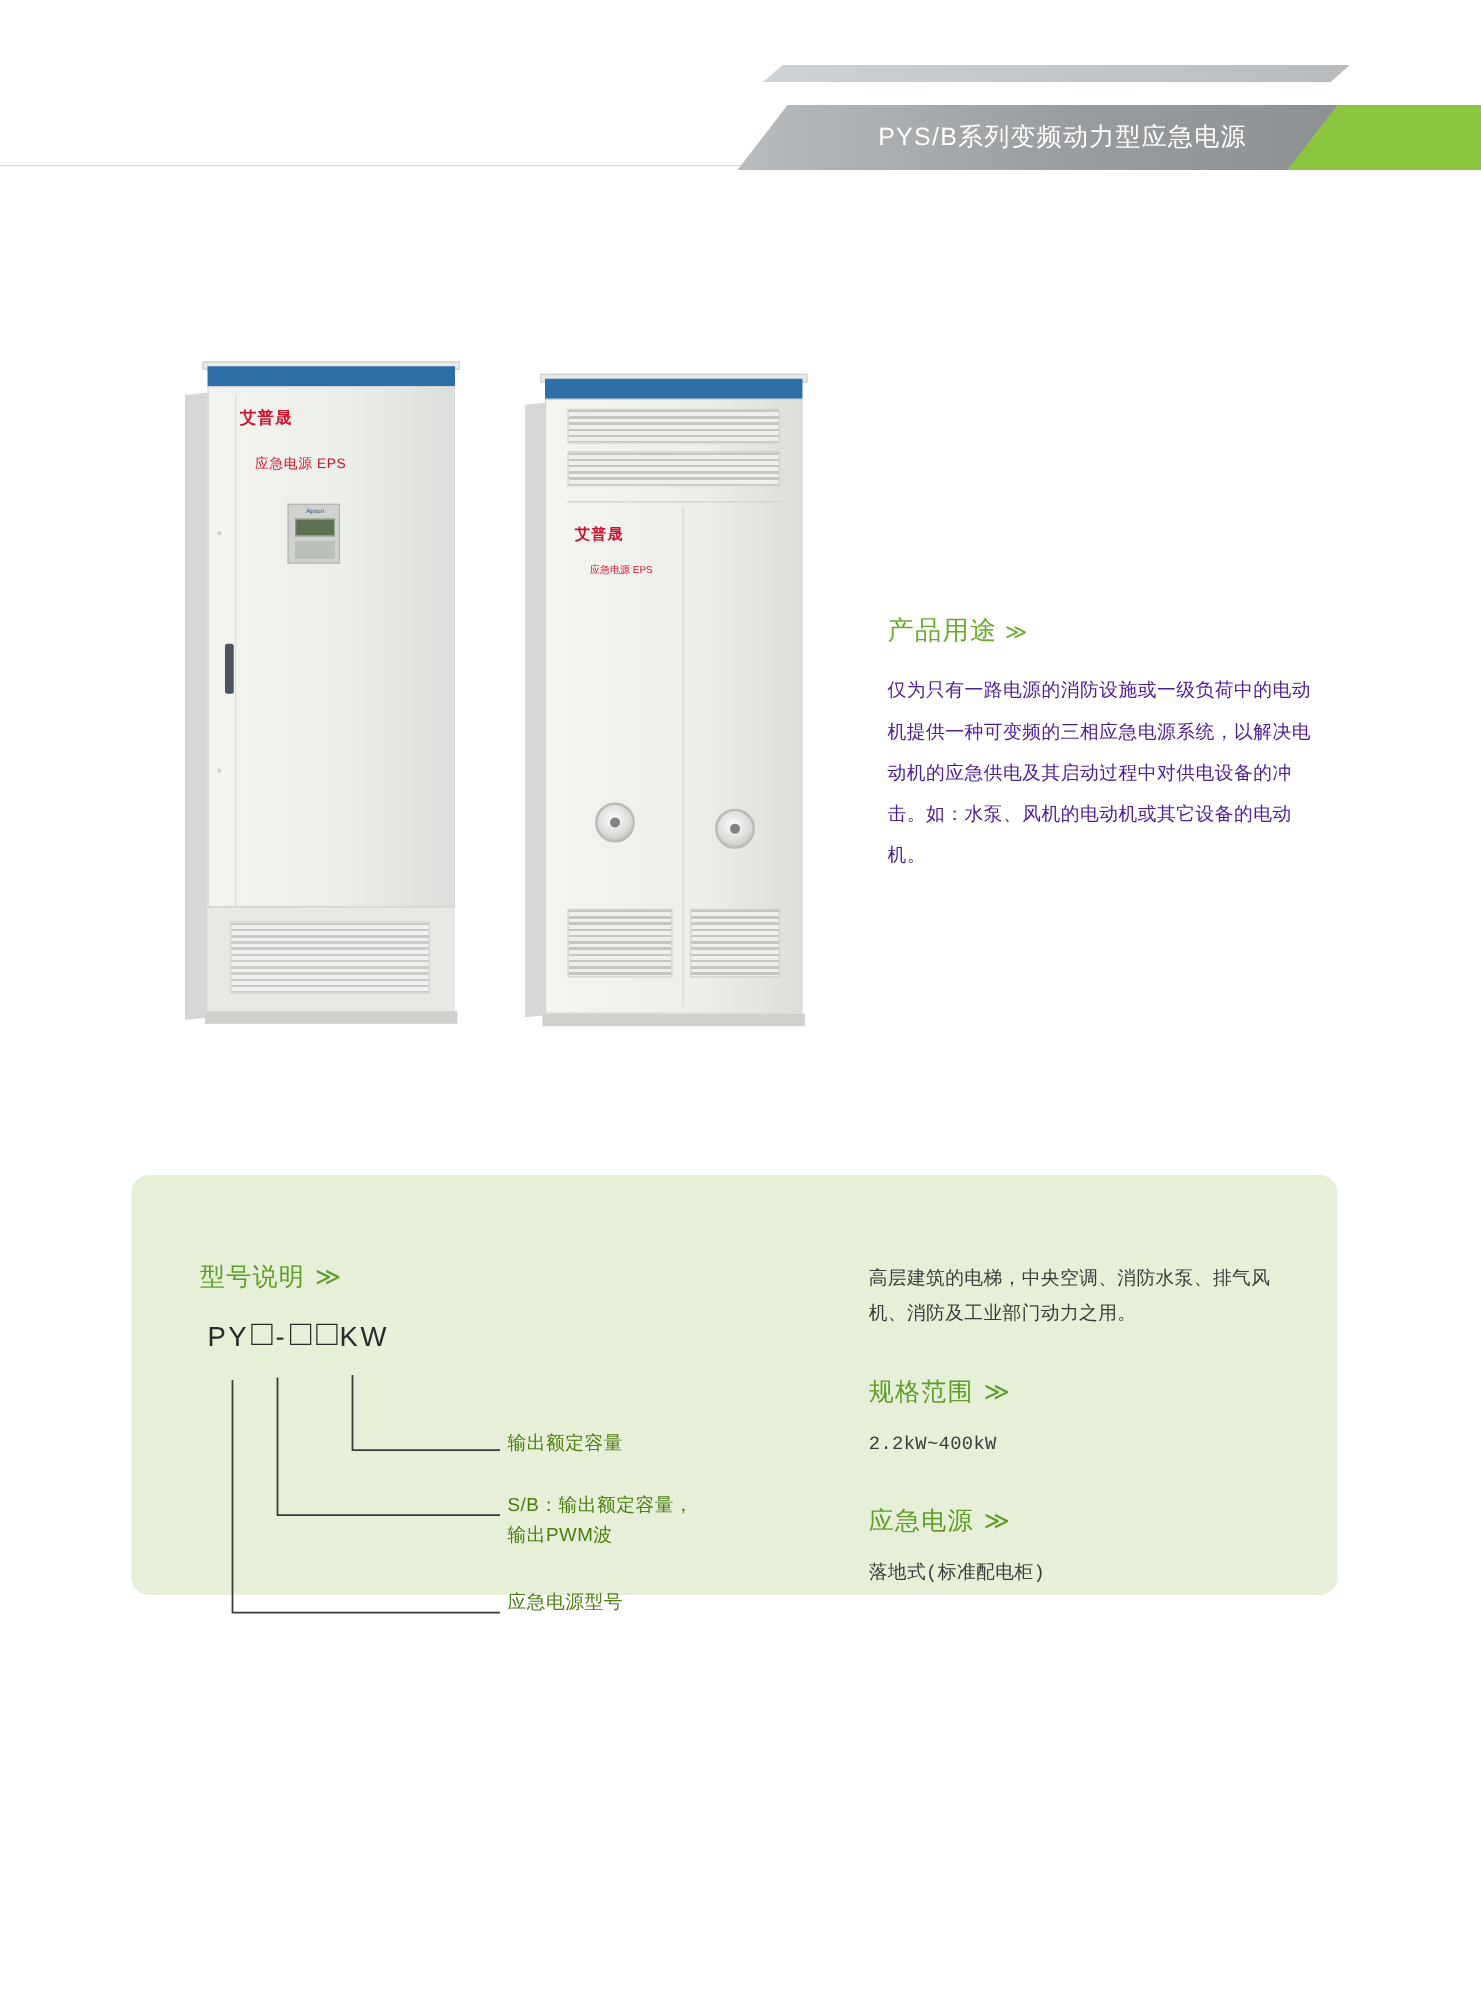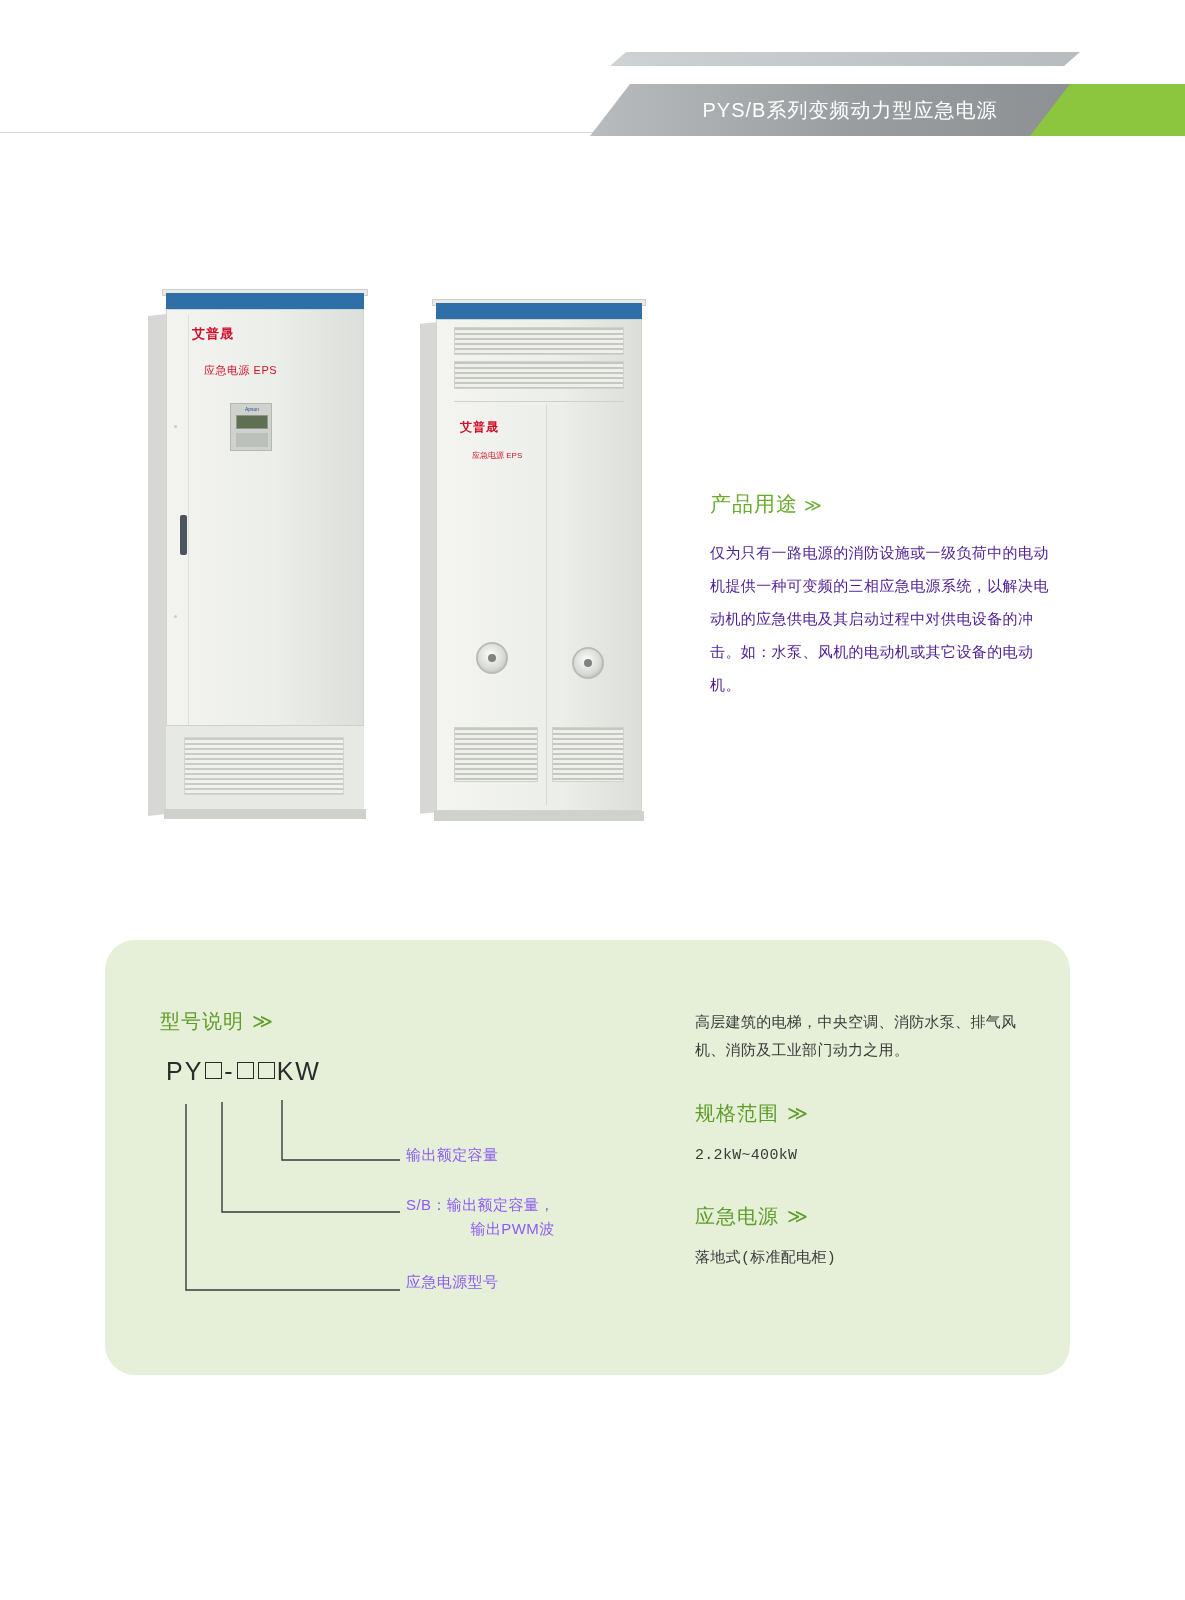--- a/index.html
+++ b/index.html
@@ -358,39 +358,39 @@
     color: #4c1d95;
     letter-spacing: 0.4px;
   }
 
   
   .green-panel {
     position: absolute;
     left: 105px;
     top: 940px;
     width: 965px;
-    height: 435px;
+    height: 336px;
     background: #e6f0d8;
-    border-radius: 30px;
+    border-radius: 14px;
   }
   .model-col {
     position: absolute;
     left: 55px;
     top: 68px;
     width: 520px;
   }
   .model-head {
     font-size: 20px;
     color: #5f9c28;
     margin: 0 0 22px 0;
     font-weight: normal;
     letter-spacing: 1px;
   }
   .model-code {
-    font-size: 25px;
+    font-size: 22px;
     color: #2b2b2b;
     letter-spacing: 2px;
     margin-left: 6px;
   }
   .model-code .box {
     display: inline-block;
     width: 15px;
     height: 15px;
     border: 1.4px solid #2b2b2b;
     margin: 0 2px;
@@ -399,24 +399,23 @@
   .leader-svg {
     position: absolute;
     left: 0;
     top: 92px;
     width: 520px;
     height: 215px;
   }
   .leader-label {
     position: absolute;
     font-size: 15px;
-    color: #8b5cf6;
+    color: #4d7c0f;
     line-height: 24px;
     letter-spacing: 0.4px;
-    text-align: right;
   }
   .lbl-cap { left: 246px; top: 135px; }
   .lbl-sb  { left: 246px; top: 185px; }
   .lbl-model { left: 246px; top: 262px; }
 
   .right-col {
     position: absolute;
     left: 590px;
     top: 70px;
     width: 340px;

